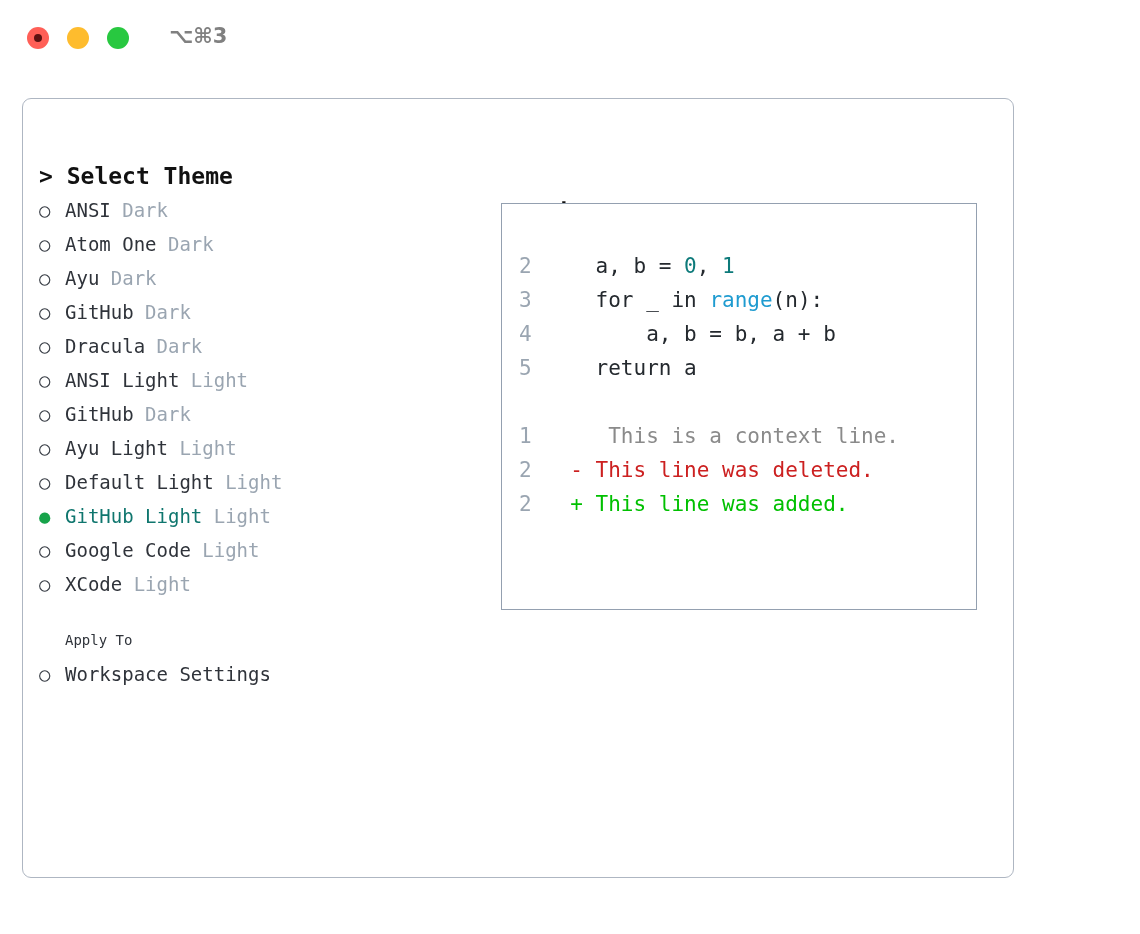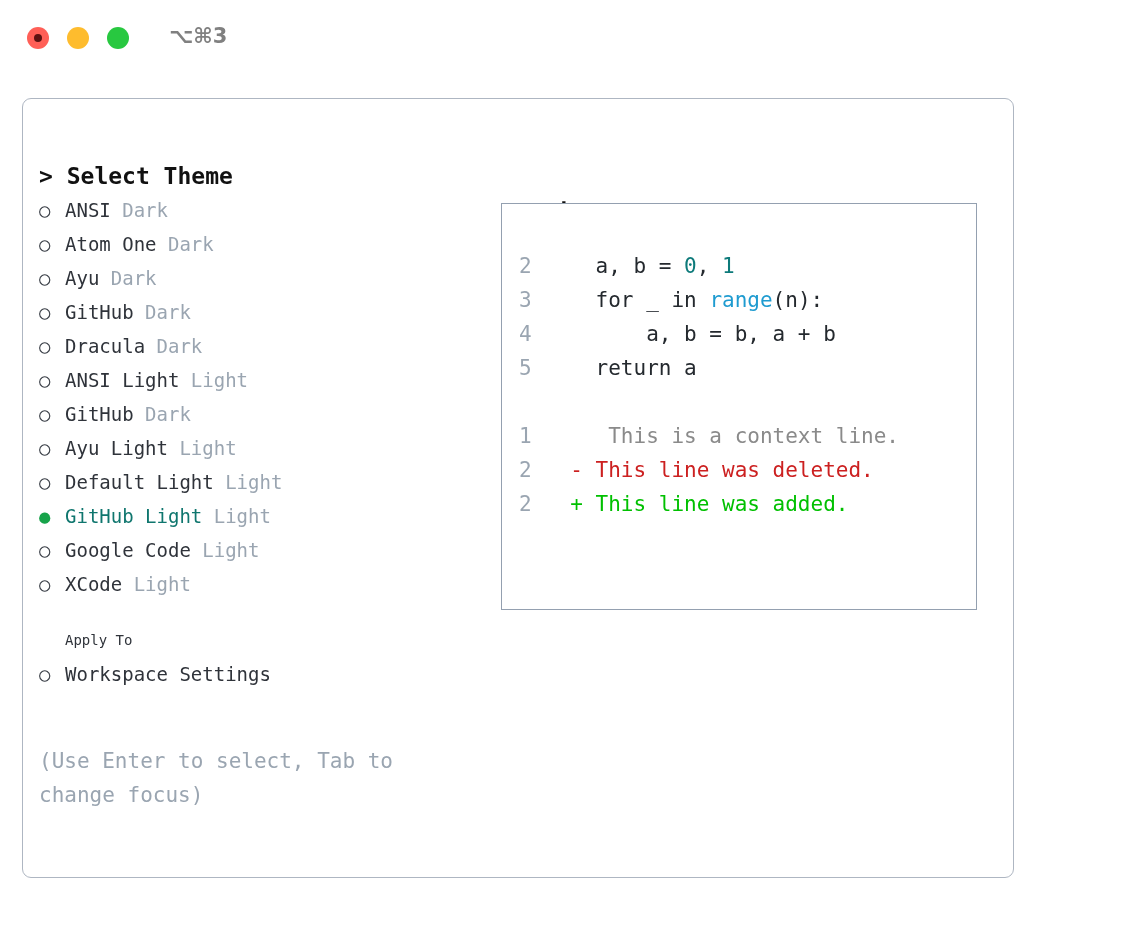--- a/index.html
+++ b/index.html
@@ -222,21 +222,20 @@
         </div>
 
       <div class="spacer"></div>
 
       <div class="section-label">Apply To</div>
       <div id="apply-list">
           <div class="row"><span class="marker">○</span><span class="name">Workspace Settings</span></div>
         </div>
     </div>
 
-    <div id="hint">(Use Enter to select, Tab to change focus)</div>
 
     <div id="preview">
       <div id="preview-title">Preview</div>
       <div id="code-box">
         <div id="code-inner">
           <div id="code-lines">
               <div class="cl"><span class="ln">2</span><span class="tok-plain">    a, b = </span><span class="tok-num">0</span><span class="tok-plain">, </span><span class="tok-num">1</span></div>
               <div class="cl"><span class="ln">3</span><span class="tok-plain">    for _ in </span><span class="tok-call">range</span><span class="tok-plain">(n):</span></div>
               <div class="cl"><span class="ln">4</span><span class="tok-plain">        a, b = b, a + b</span></div>
               <div class="cl"><span class="ln">5</span><span class="tok-plain">    return a</span></div>

